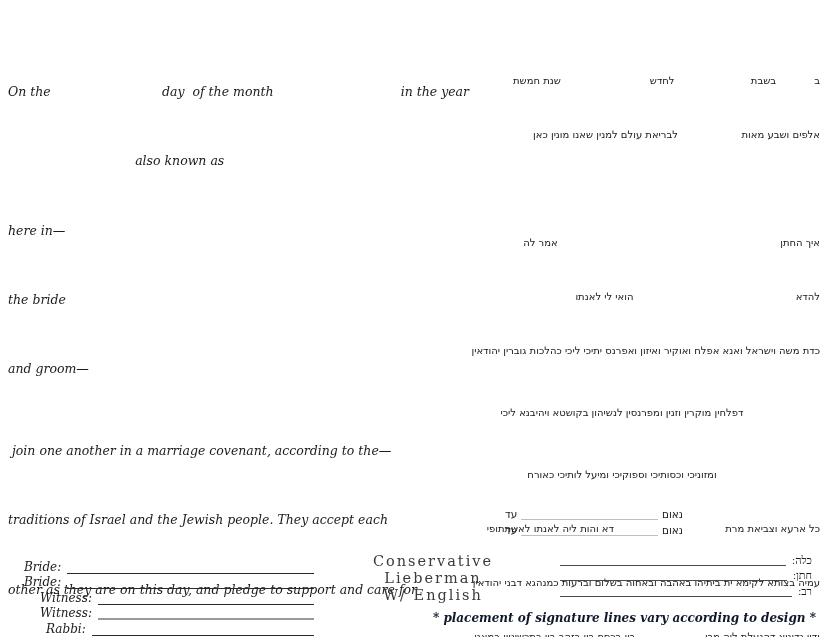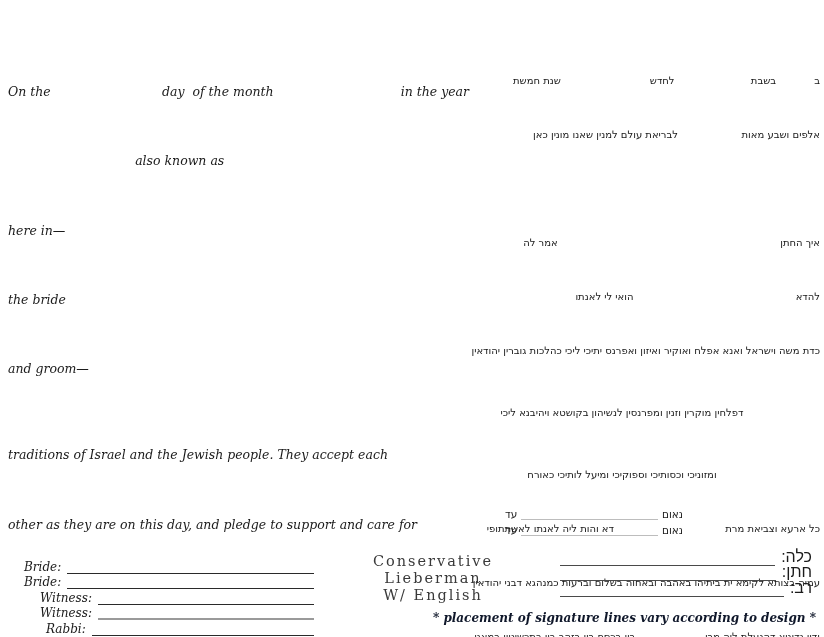--- a/index.html
+++ b/index.html
@@ -33,21 +33,21 @@
 
   
   .sig-naum{position:absolute;left:505px;top:503px;width:178px;direction:rtl;
             font-family:"DejaVu Sans",sans-serif;font-size:10.5px;}
   .naum-row{display:flex;align-items:flex-end;height:16.5px;}
   .naum-row .lbl{white-space:pre;}
   .naum-row .line{flex:1;border-bottom:1px solid #bdbdbd;height:11px;margin:0 4px;}
 
   
   .sig-heb{position:absolute;left:560px;top:550px;width:252px;direction:rtl;
-           font-family:Liberation Sans, sans-serif;font-size:16px;}
+           font-family:Liberation Serif, serif;font-size:11px;}
   .sig-heb .sig-row .line{border-bottom:1px solid #4a4a4a;}
   .sig-heb .sig-row{height:15.5px;}
   .sig-heb .lbl{margin-left:6px;margin-right:0;}
 
   
   .doc-title{position:absolute;left:326px;top:553px;width:214px;text-align:center;
              font-family:"DejaVu Serif",serif;font-size:14.5px;letter-spacing:2px;
              color:#3a3a3a;line-height:17px;}
 
   
@@ -66,20 +66,21 @@
       <div class="eng-line">On the                            day  of the month                                in the year</div>
     
       <div class="eng-line">                                also known as</div>
     
       <div class="eng-line">here in—</div>
     
       <div class="eng-line">the bride</div>
     
       <div class="eng-line">and groom—</div>
     
+      <div class="eng-line gb"> join one another in a marriage covenant, according to the—</div>
     
       <div class="eng-line">traditions of Israel and the Jewish people. They accept each</div>
     
       <div class="eng-line">other as they are on this day, and pledge to support and care for</div>
     
       
     
       
     
       

